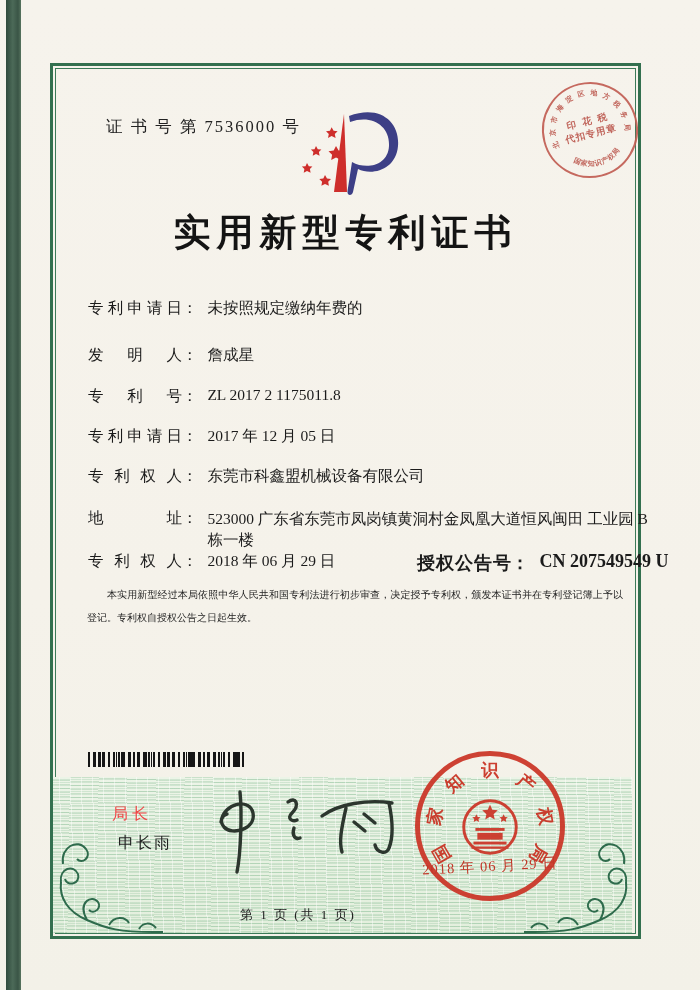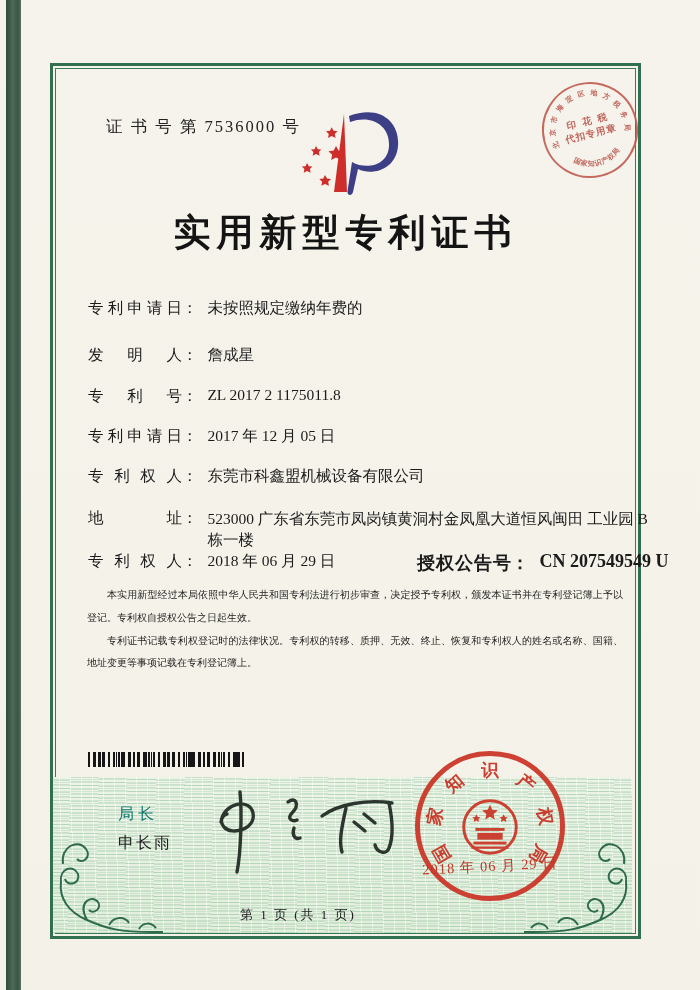--- a/index.html
+++ b/index.html
@@ -53,21 +53,21 @@
       repeating-linear-gradient(2deg ,rgba(120,180,135,.30) 0 1px,transparent 1px 4px),
       repeating-linear-gradient(0deg ,rgba(110,175,130,.22) 0 1px,transparent 1px 3px),
       linear-gradient(180deg,#ecf4e7,#e3efdd);}
   
   .barcode{left:88px;top:752px;width:156px;height:15px;
     background:
       repeating-linear-gradient(90deg,#161616 0 2px,transparent 2px 5px),
       repeating-linear-gradient(90deg,#161616 0 1px,transparent 1px 7px),
       repeating-linear-gradient(90deg,transparent 0 10px,#161616 10px 13px,transparent 13px 23px);}
   
-  .director-label{left:118px;top:804px;font-size:16px;letter-spacing:4px;color:#0f766e;}
+  .director-label{left:112px;top:804px;font-size:16px;letter-spacing:4px;color:#ef4444;}
   .director-name{left:118px;top:833px;font-size:16px;letter-spacing:2px;color:#222;}
   .signature{left:196px;top:772px;}
   
   .seal{left:415px;top:751px;width:150px;height:150px;opacity:.93;}
   .seal .ring{position:absolute;inset:0;border:5px solid #cb3426;border-radius:50%;}
   .seal .chars span{position:absolute;left:50%;top:50%;font-size:17.5px;font-weight:bold;color:#c93122;
     transform:translate(-50%,-50%) rotate(var(--a)) translateY(-56px);}
   .seal-date{position:absolute;left:-28px;top:106px;width:206px;text-align:center;
     font-size:14.5px;color:#c02a1c;letter-spacing:1px;transform:rotate(-3deg);white-space:nowrap;}
   
@@ -159,21 +159,20 @@
   <span class="flabel">专利权人</span><span class="colon">：</span>
   <span class="fvalue">2018 年 06 月 29 日</span>
 </div>
 <div class="field2" style="top:551px">
   <span class="flabel">授权公告号</span><span class="colon">：</span>
   <span class="fvalue">CN 207549549 U</span>
 </div>
 
 <div class="abs paras">
   <p>本实用新型经过本局依照中华人民共和国专利法进行初步审查，决定授予专利权，颁发本证书并在专利登记簿上予以登记。专利权自授权公告之日起生效。</p>
-  <p>专利证书记载专利权登记时的法律状况。专利权的转移、质押、无效、终止、恢复和专利权人的姓名或名称、国籍、地址变更等事项记载在专利登记簿上。</p>
 </div>
 
 <div class="abs band"></div>
 
 <div class="abs barcode"></div>
 
 <div class="abs director-label">局长</div>
 <div class="abs director-name">申长雨</div>
 
 <div class="abs signature">

